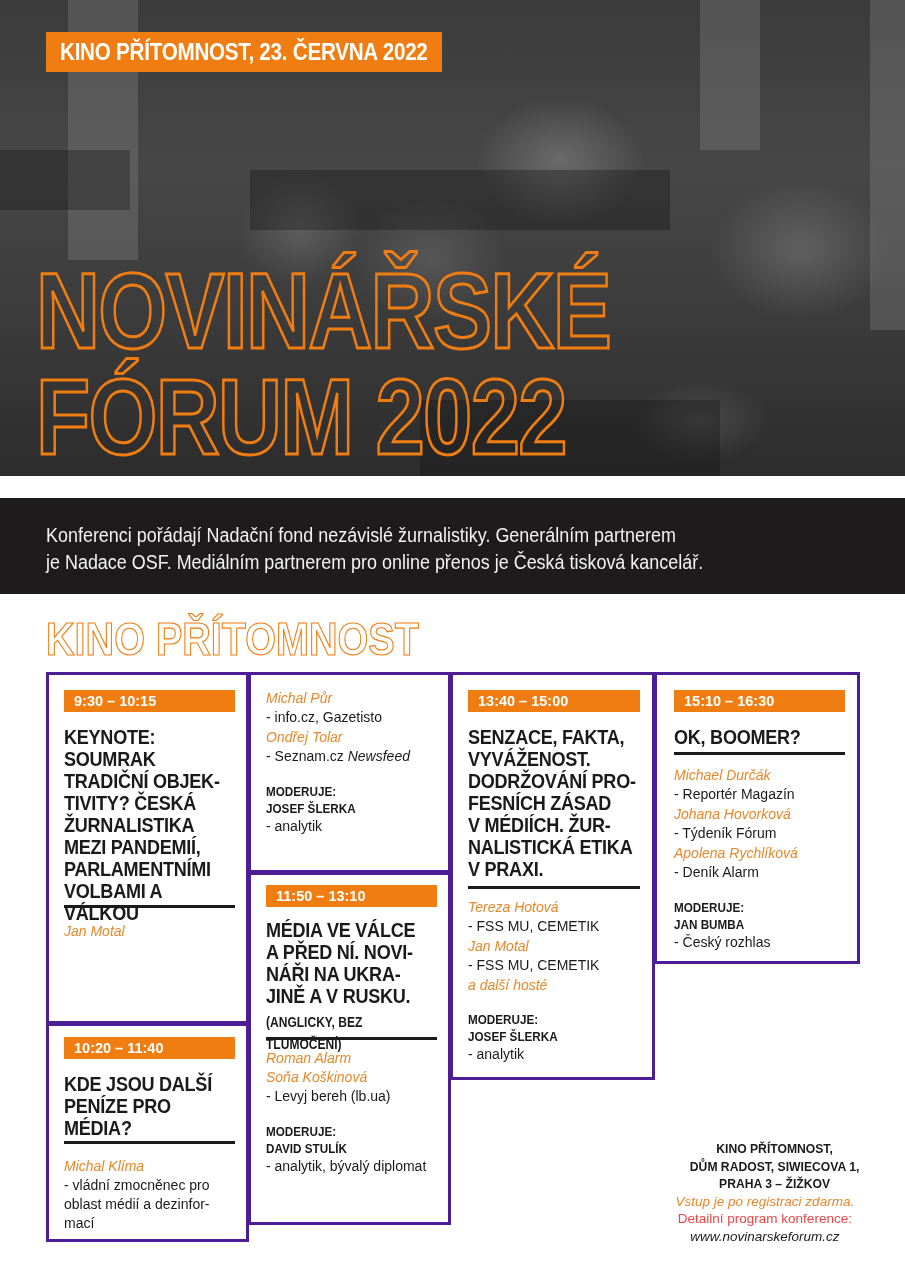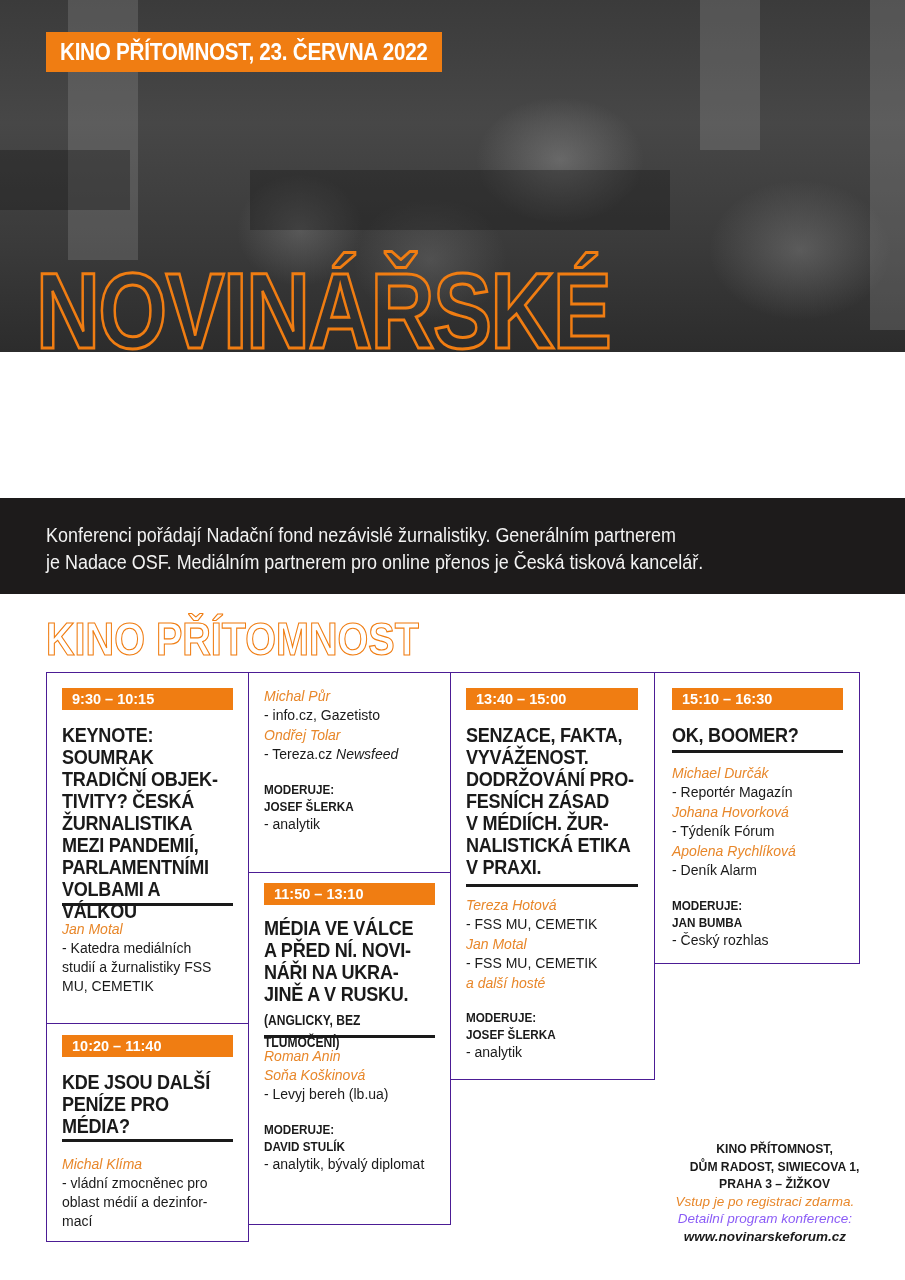--- a/index.html
+++ b/index.html
@@ -1,21 +1,21 @@
 <!DOCTYPE html>
 <html><head>
   <meta charset="utf-8">
   <style>
     * { box-sizing: border-box; margin: 0; padding: 0; }
     html, body { width: 905px; height: 1280px; background: #ffffff; overflow: hidden; }
     body { position: relative; font-family: "Liberation Sans", sans-serif; color: #1a1a1a; }
 
     
     .hero {
-      position: absolute; left: 0; top: 0; width: 905px; height: 352px;
+      position: absolute; left: 0; top: 0; width: 905px; height: 476px;
       background:
         radial-gradient(ellipse 120px 90px at 560px 160px, rgba(200,200,200,0.28), transparent 70%),
         radial-gradient(ellipse 90px 80px at 300px 230px, rgba(190,190,190,0.22), transparent 70%),
         radial-gradient(ellipse 110px 90px at 430px 260px, rgba(190,190,190,0.18), transparent 70%),
         radial-gradient(ellipse 130px 100px at 800px 250px, rgba(210,210,210,0.22), transparent 70%),
         radial-gradient(ellipse 100px 60px at 700px 420px, rgba(170,170,170,0.2), transparent 70%),
         linear-gradient(180deg, #3b3b3b 0%, #474747 35%, #3a3a3a 70%, #2c2c2c 100%);
       overflow: hidden;
     }
     .hero .pillar { position: absolute; background: rgba(160,160,160,0.25); }
@@ -49,21 +49,21 @@
 
     
     .venue-heading {
       position: absolute; left: 46px; top: 612px;
       font-family: "Liberation Sans", sans-serif; font-weight: bold; font-size: 46px;
       color: transparent; -webkit-text-stroke: 1.2px #f07d12; letter-spacing: 0px;
       transform: scaleX(0.86); transform-origin: left top; white-space: nowrap;
     }
 
     
-    .box { position: absolute; border: 1px solid #4c1d95; background: #fff; }
+    .box { position: absolute; border: 3px solid #4c1d95; background: #fff; }
     .slot {
       position: absolute; height: 22px; background: #f07d12; color: #fff;
       font-weight: bold; font-size: 14.5px; line-height: 22px; padding-left: 10px;
       white-space: nowrap;
     }
     .talk-title {
       position: absolute; font-weight: bold; color: #1a1a1a;
       font-size: 21px; line-height: 22px; letter-spacing: -0.3px;
       transform: scaleX(0.86); transform-origin: left top;
     }
@@ -77,22 +77,22 @@
     .mod-role { display: block; }
     .spacer { display: block; height: 16px; }
 
     
     .footer {
       position: absolute; right: 46px; top: 1140px; text-align: center;
       font-size: 13.5px; line-height: 17.5px;
     }
     .footer .addr { font-weight: bold; color: #1a1a1a; display: block; transform: scaleX(0.9); transform-origin: right top; }
     .footer .free { color: #e8872a; font-style: italic; display: block; }
-    .footer .detail { color: #8b5cf6; font-style: italic; display: block; }
-    .footer .url { color: #1a1a1a; font-style: italic; font-weight: bold; display: block; }
+    .footer .detail { color: #ef4444; display: block; }
+    .footer .url { color: #1a1a1a; font-style: italic; font-weight: normal; display: block; }
   </style>
 </head>
 <body>
 
 <div class="hero">
   <div class="pillar" style="left:68px;top:0;width:70px;height:260px;"></div>
   <div class="pillar" style="left:700px;top:0;width:60px;height:150px;"></div>
   <div class="pillar" style="left:870px;top:0;width:35px;height:330px;"></div>
   <div class="desk" style="left:250px;top:170px;width:420px;height:60px;"></div>
   <div class="desk" style="left:0;top:150px;width:130px;height:60px;"></div>
@@ -123,25 +123,20 @@
     <div>TRADIČNÍ OBJEK-</div>
     <div>TIVITY? ČESKÁ</div>
     <div>ŽURNALISTIKA</div>
     <div>MEZI PANDEMIÍ,</div>
     <div>PARLAMENTNÍMI</div>
     <div>VOLBAMI A VÁLKOU</div>
   </div>
   <div class="rule" style="left:15px;top:230px;width:171px;"></div>
   <div class="people" style="left:15px;top:247px;width:180px;">
     <span class="name">Jan Motal</span>
-    <span class="aff" style="margin:0;">
-      <span style="display:block">- Katedra mediálních</span>
-      <span style="display:block">studií a žurnalistiky FSS</span>
-      <span style="display:block">MU, CEMETIK</span>
-    </span>
   </div>
 </div>
 
 <div class="box" style="left:46px;top:1023px;width:203px;height:219px;">
   <div class="slot" style="left:15px;top:11px;width:171px;">10:20 – 11:40</div>
   <div class="talk-title" style="left:15px;top:47px;width:200px;">
     <div>KDE JSOU DALŠÍ</div>
     <div>PENÍZE PRO</div>
     <div>MÉDIA?</div>
   </div>
@@ -154,40 +149,40 @@
       <span style="display:block">mací</span>
     </span>
   </div>
 </div>
 
 <div class="box" style="left:248px;top:672px;width:203px;height:201px;padding-left:16px;">
   <div class="people" style="left:15px;top:14px;width:185px;">
     <span class="name">Michal Půr</span>
     <span class="aff">- info.cz, Gazetisto</span>
     <span class="name">Ondřej Tolar</span>
-    <span class="aff"><span>- Tereza.cz </span><i>Newsfeed</i></span>
+    <span class="aff"><span>- Seznam.cz </span><i>Newsfeed</i></span>
     <span class="spacer"></span>
     <span class="mod-label">MODERUJE:</span>
     <span class="mod-name">JOSEF ŠLERKA</span>
     <span class="mod-role">- analytik</span>
   </div>
 </div>
 
 <div class="box" style="left:248px;top:872px;width:203px;height:353px;">
   <div class="slot" style="left:15px;top:10px;width:171px;">11:50 – 13:10</div>
   <div class="talk-title" style="left:15px;top:44px;width:200px;">
     <div>MÉDIA VE VÁLCE</div>
     <div>A PŘED NÍ. NOVI-</div>
     <div>NÁŘI NA UKRA-</div>
     <div>JINĚ A V RUSKU.</div>
     <span class="sub">(ANGLICKY, BEZ TLUMOČENÍ)</span>
   </div>
   <div class="rule" style="left:15px;top:162px;width:171px;"></div>
   <div class="people" style="left:15px;top:174px;width:185px;">
-    <span class="name">Roman Anin</span>
+    <span class="name">Roman Alarm</span>
     <span class="name">Soňa Koškinová</span>
     <span class="aff">- Levyj bereh (lb.ua)</span>
     <span class="spacer"></span>
     <span class="mod-label">MODERUJE:</span>
     <span class="mod-name">DAVID STULÍK</span>
     <span class="mod-role">- analytik, bývalý diplomat</span>
   </div>
 </div>
 
 <div class="box" style="left:450px;top:672px;width:205px;height:408px;">

